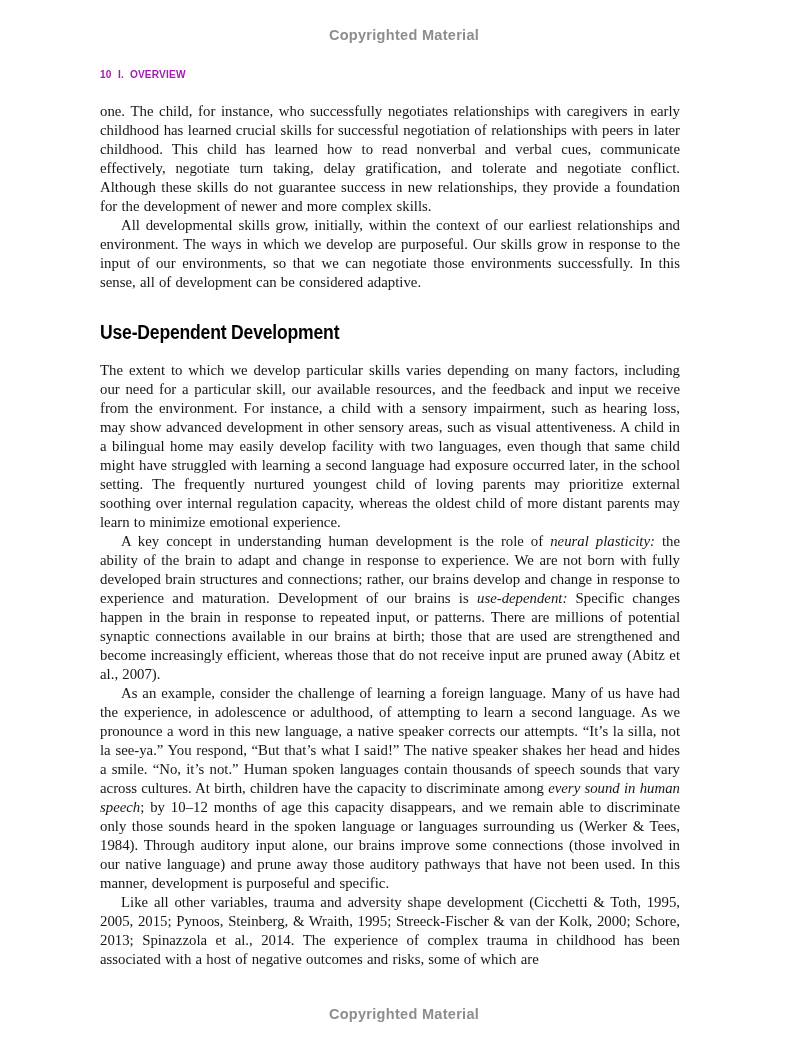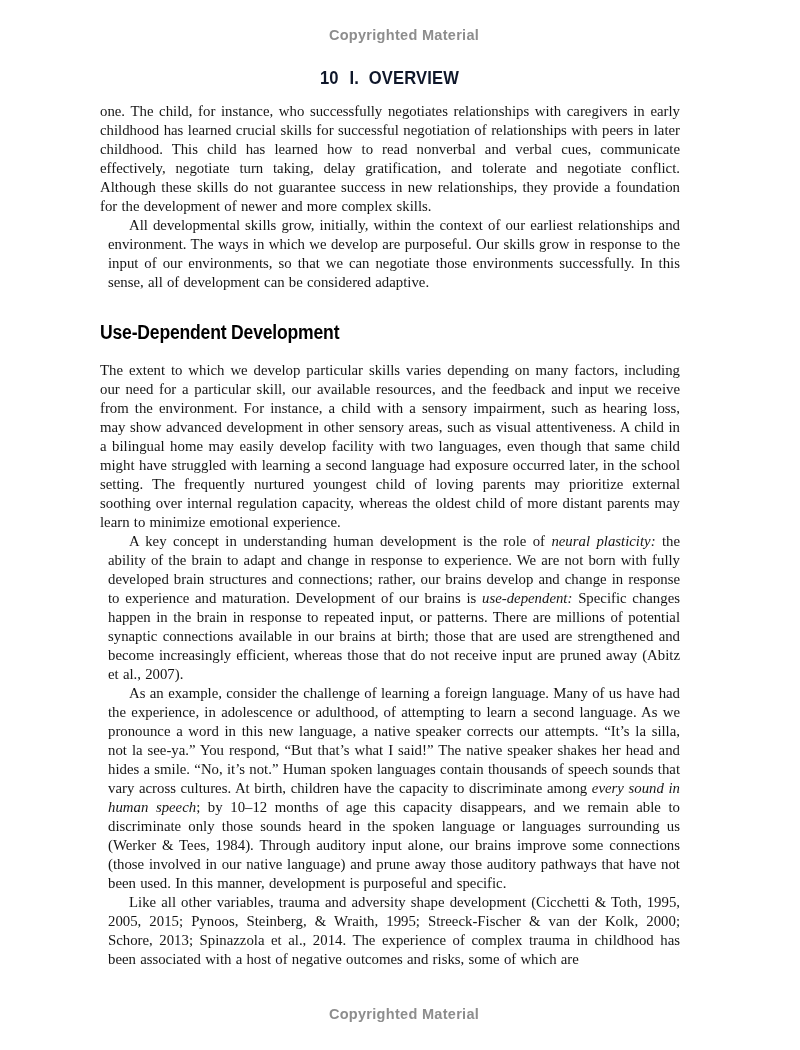--- a/index.html
+++ b/index.html
@@ -29,26 +29,26 @@
   }
   .copyright.top { top: 27px; }
   .copyright.bottom { top: 1006px; }
 
   .running-header {
     position: absolute;
     left: 100px;
     top: 68px;
     width: 580px;
     display: flex;
-    justify-content: center;
+    justify-content: flex-start;
     align-items: baseline;
     font-family: "Liberation Sans", sans-serif;
     font-weight: 700;
-    font-size: 18px;
-    color: #0f172a;
+    font-size: 11px;
+    color: #a21caf;
   }
   .page-number {
     transform: scaleX(0.92);
     transform-origin: left center;
   }
   .running-head {
     white-space: pre;
     transform: scaleX(0.92);
     transform-origin: right center;
     letter-spacing: 0.2px;
@@ -61,21 +61,21 @@
     width: 580px;
     font-size: 14.8px;
     line-height: 19px;
     color: #151515;
     text-align: justify;
   }
   .body-text p {
     margin: 0;
     word-spacing: 0.5px;
   }
-  .body-text p.indent { text-indent: 21px; margin-left: 8px; }
+  .body-text p.indent { text-indent: 21px; }
   .body-text em { }
   .body-text h2 {
     font-family: "Liberation Sans", sans-serif;
     font-weight: 700;
     font-size: 19.5px;
     color: #000000;
     margin: 31px 0 19px 0;
     transform: scaleX(0.9);
     transform-origin: left center;
     letter-spacing: -0.2px;

